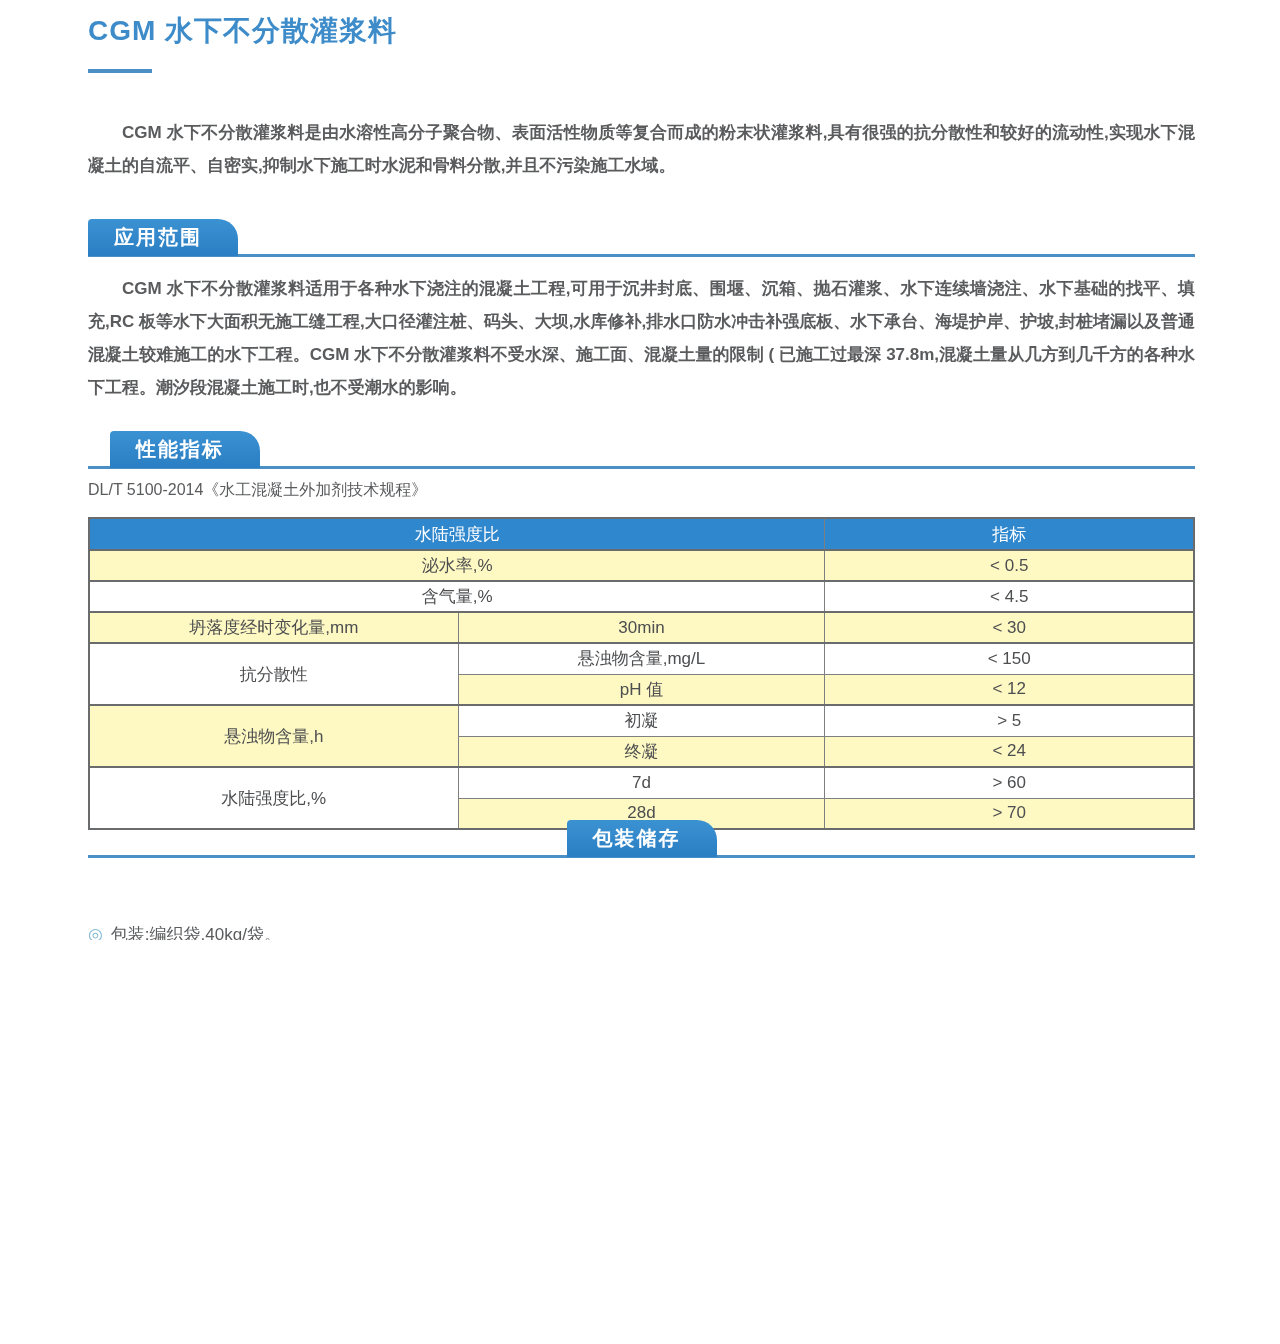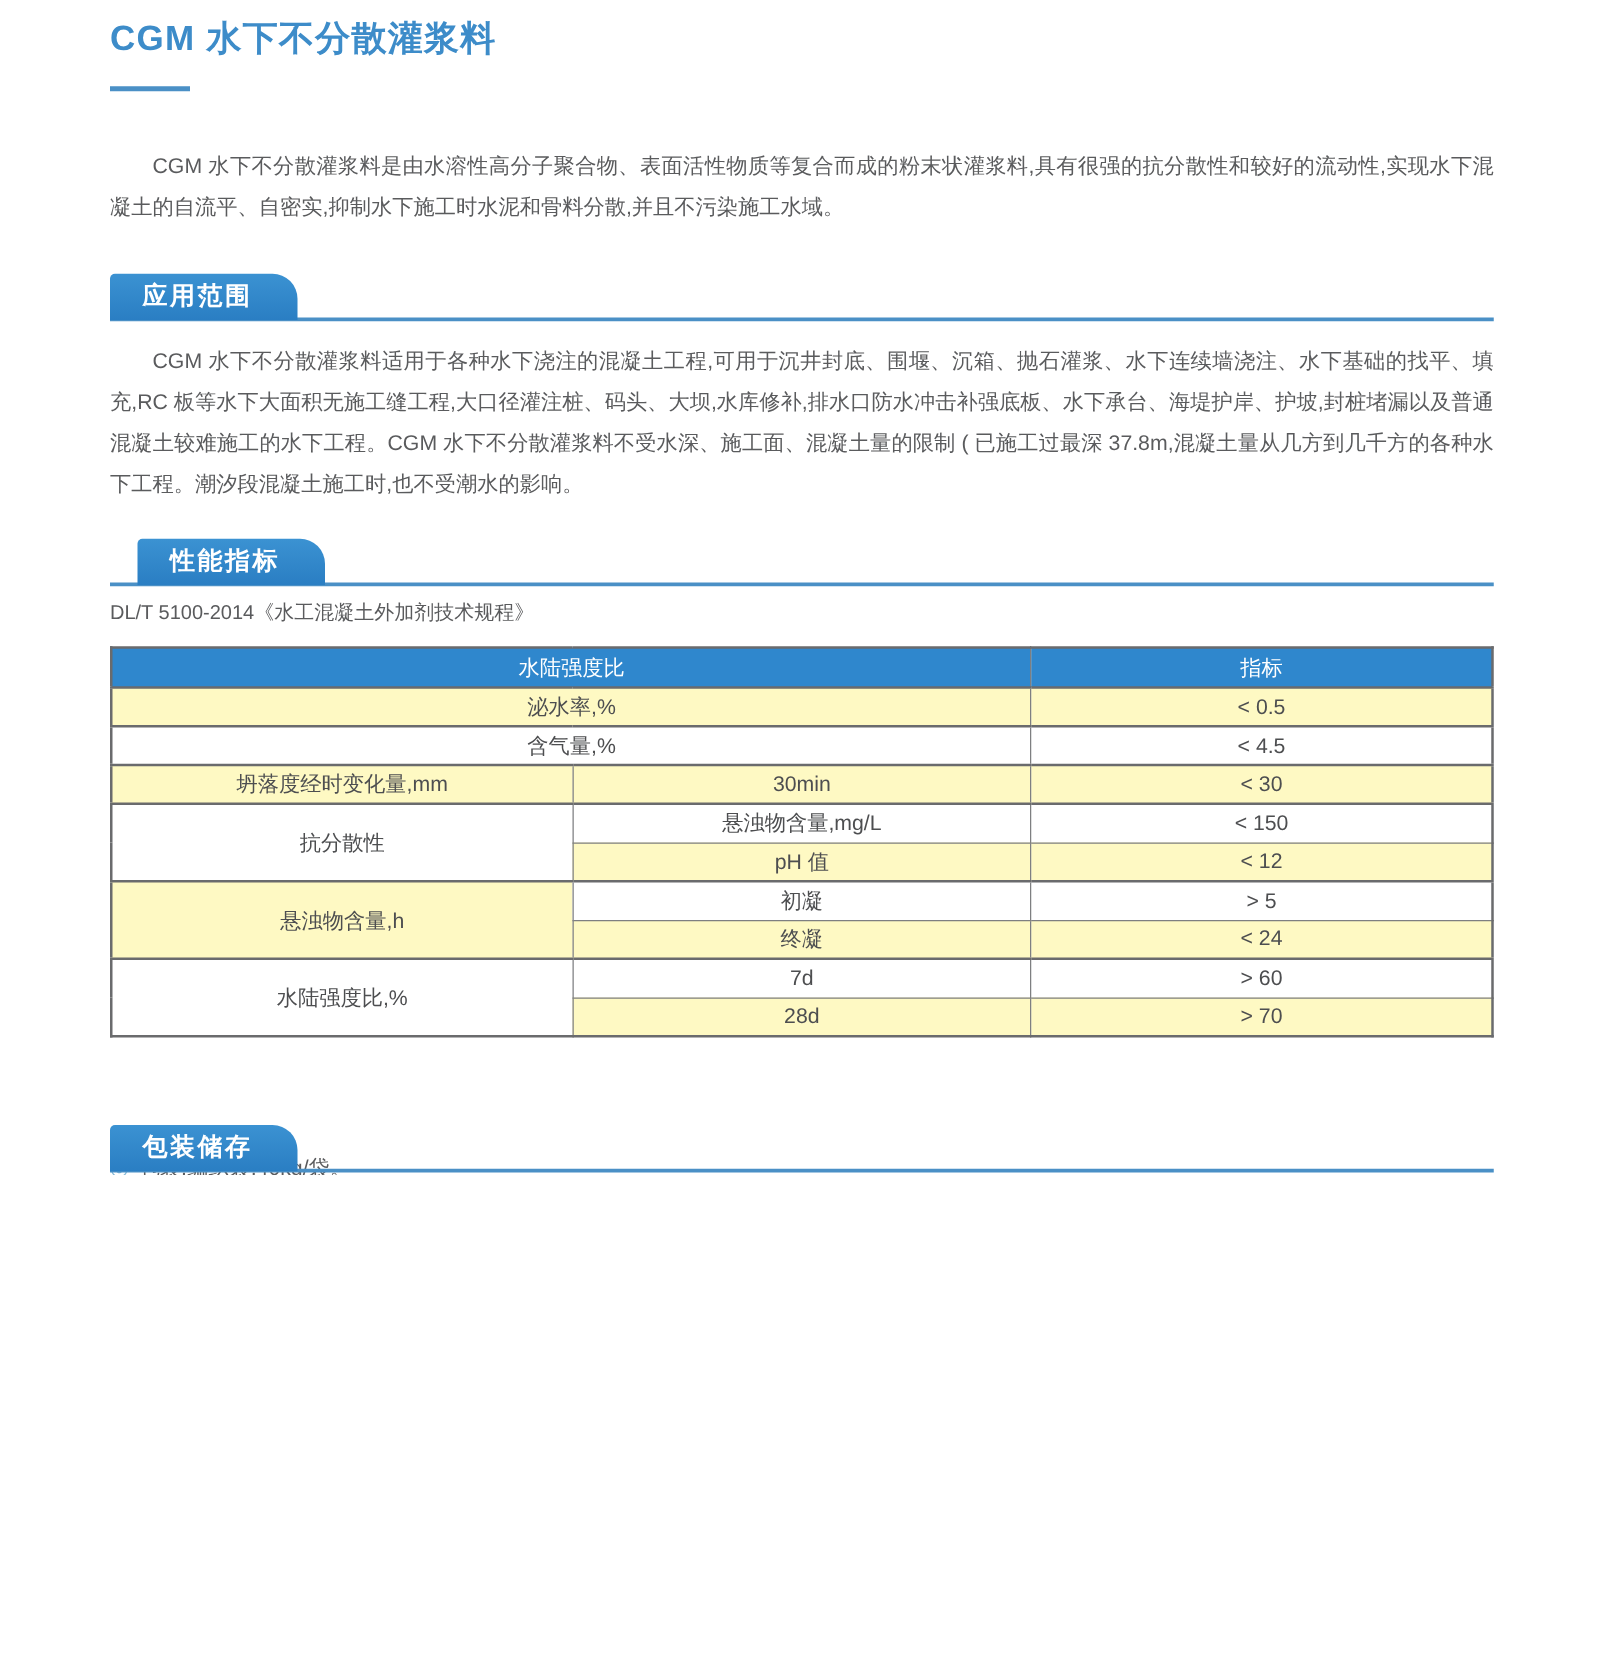--- a/index.html
+++ b/index.html
@@ -6,21 +6,21 @@
   html,body { background:#ffffff; }
   body { font-family:"Liberation Sans", sans-serif; color:#58595b; }
   .page { position:relative; width:1280px; height:940px; background:#fff; overflow:hidden; }
   .content { position:absolute; left:88px; width:1107px; }
 
   
   .title { position:absolute; top:12px; left:88px; font-size:28px; font-weight:bold; color:#3d8cc9; letter-spacing:1px; }
   .title-underline { position:absolute; top:69px; left:88px; width:64px; height:4px; background:#4a90c6; }
 
   
-  .para { font-size:17px; line-height:33px; color:#5a5b5d; text-align:justify; text-indent:2em; }
+  .para { font-size:17px; line-height:33px; color:#5a5b5d; text-align:justify; text-indent:2em;font-weight:bold; }
   .intro { top:116px; }
 
   
   .sec-head { position:absolute; left:88px; width:1107px; }
   .sec-tab { display:inline-block; position:relative; z-index:2; height:37px; line-height:37px;
              padding:0 36px 0 26px; background:linear-gradient(180deg,#3b92d2,#2a7ec3);
              color:#fff; font-size:20px; font-weight:bold; letter-spacing:2px;
              border-radius:4px 20px 0 0; }
   .sec-rule { position:absolute; left:0; right:0; bottom:0; height:3px; background:#4a90c6; z-index:1; }
 
@@ -171,21 +171,21 @@
       <td class="bg-w">7d</td>
       <td class="bg-w">&gt; 60</td>
     </tr>
     <tr>
       <td class="bg-g">28d</td>
       <td class="bg-g">&gt; 70</td>
     </tr>
   </tbody>
     </table>
 
-  <div class="sec-head" style="top:900px; height:38px;">
+  <div class="sec-head" style="top:820px; height:38px;text-align:center;">
     <span class="sec-tab">包装储存</span>
     <div class="sec-rule"></div>
   </div>
 
   <div class="pack-list">
     <div class="pack-item">
       <span class="bullseye">◎</span>
       <span>包装:编织袋,40kg/袋。</span>
     </div>
     <div class="pack-item">

